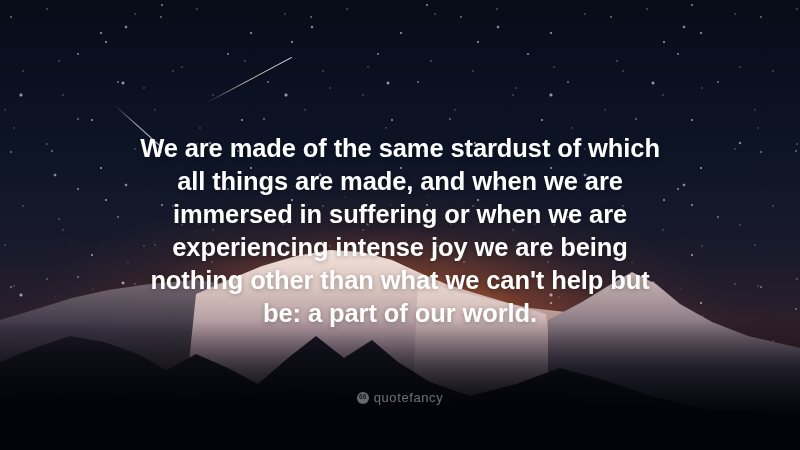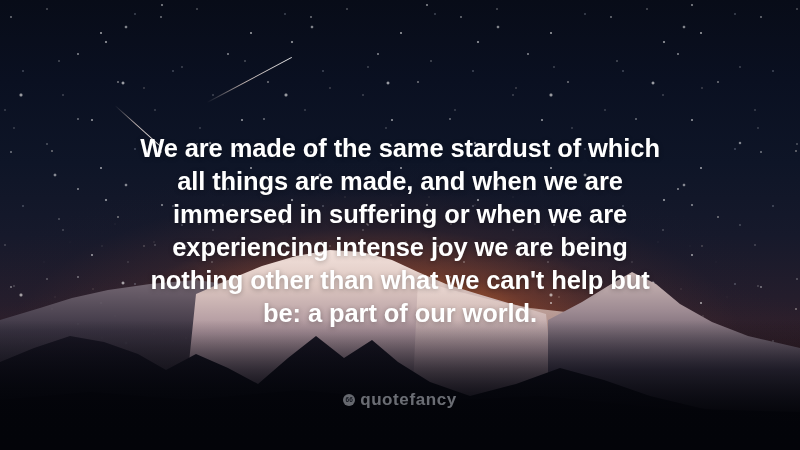--- a/index.html
+++ b/index.html
@@ -190,24 +190,24 @@
     background: rgba(226,230,238,0.85);
     display: flex;
     align-items: center;
     justify-content: center;
     font-size: 6.5px;
     font-weight: 700;
     color: #2a2f3a;
     line-height: 1;
   }
   .wm-text {
-    font-size: 17px;
+    font-size: 13px;
     letter-spacing: 0.6px;
     color: rgba(228,232,240,0.88);
-    font-weight: 700;
+    font-weight: 400;
     text-align: center;
   }
 </style>
 </head>
 <body>
 
 <div id="poster">
 
   <div class="sky"></div>
 

